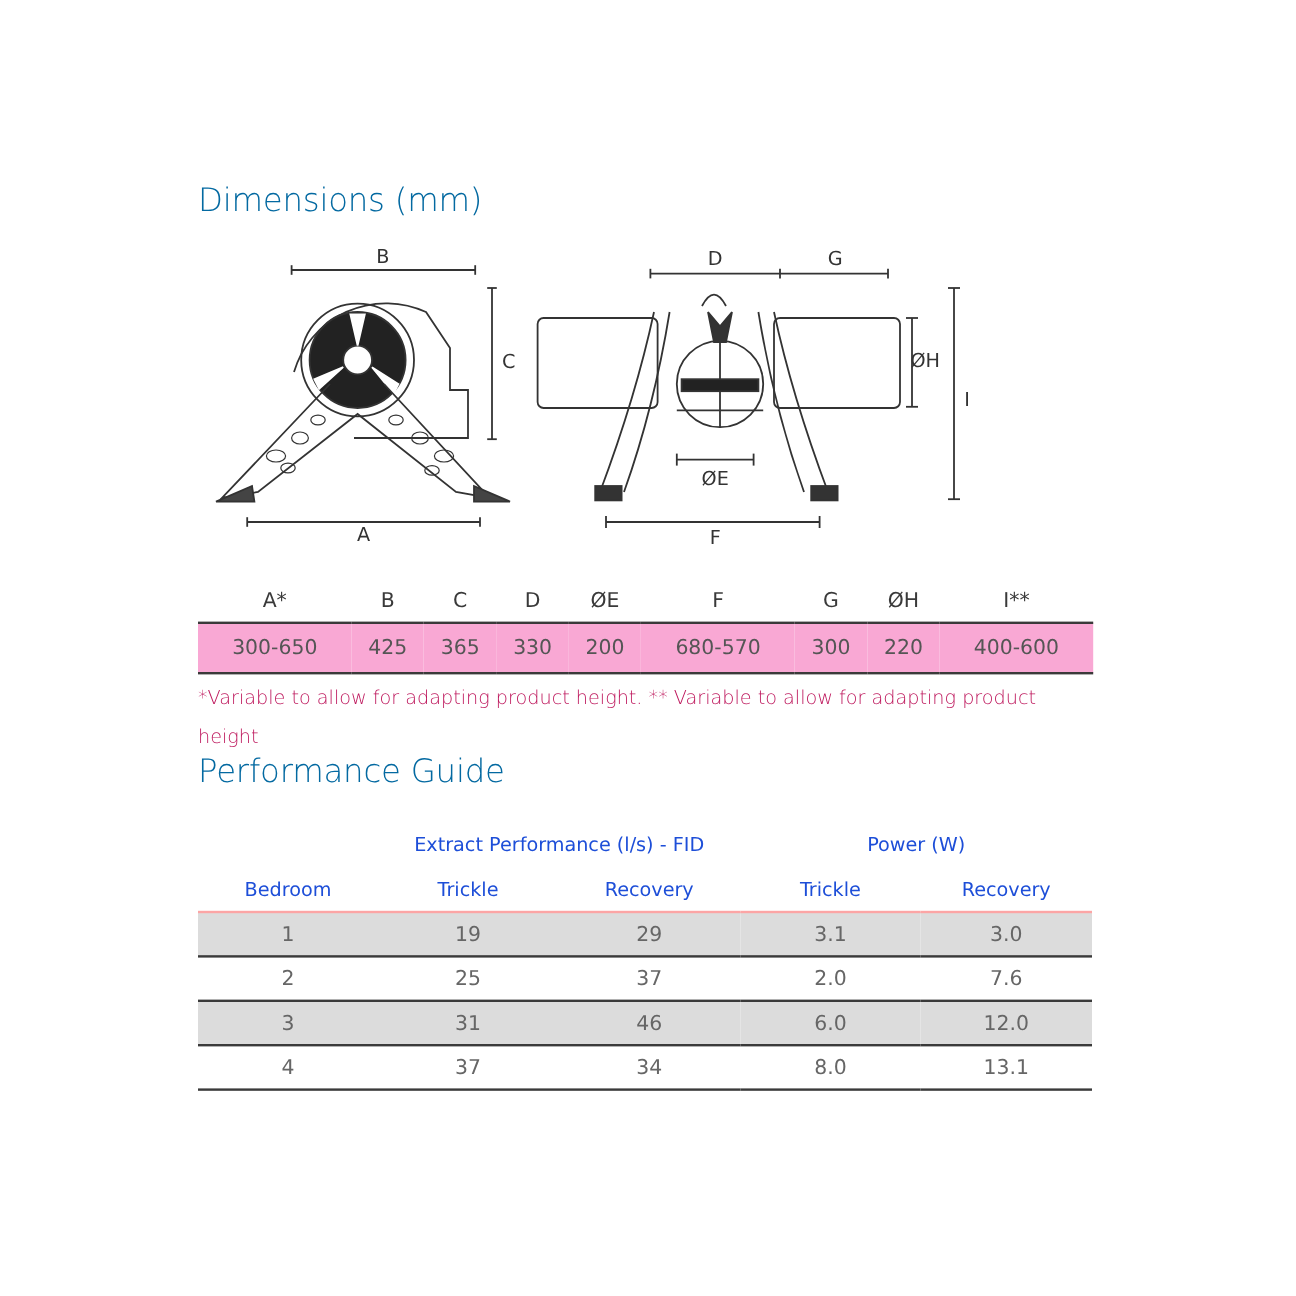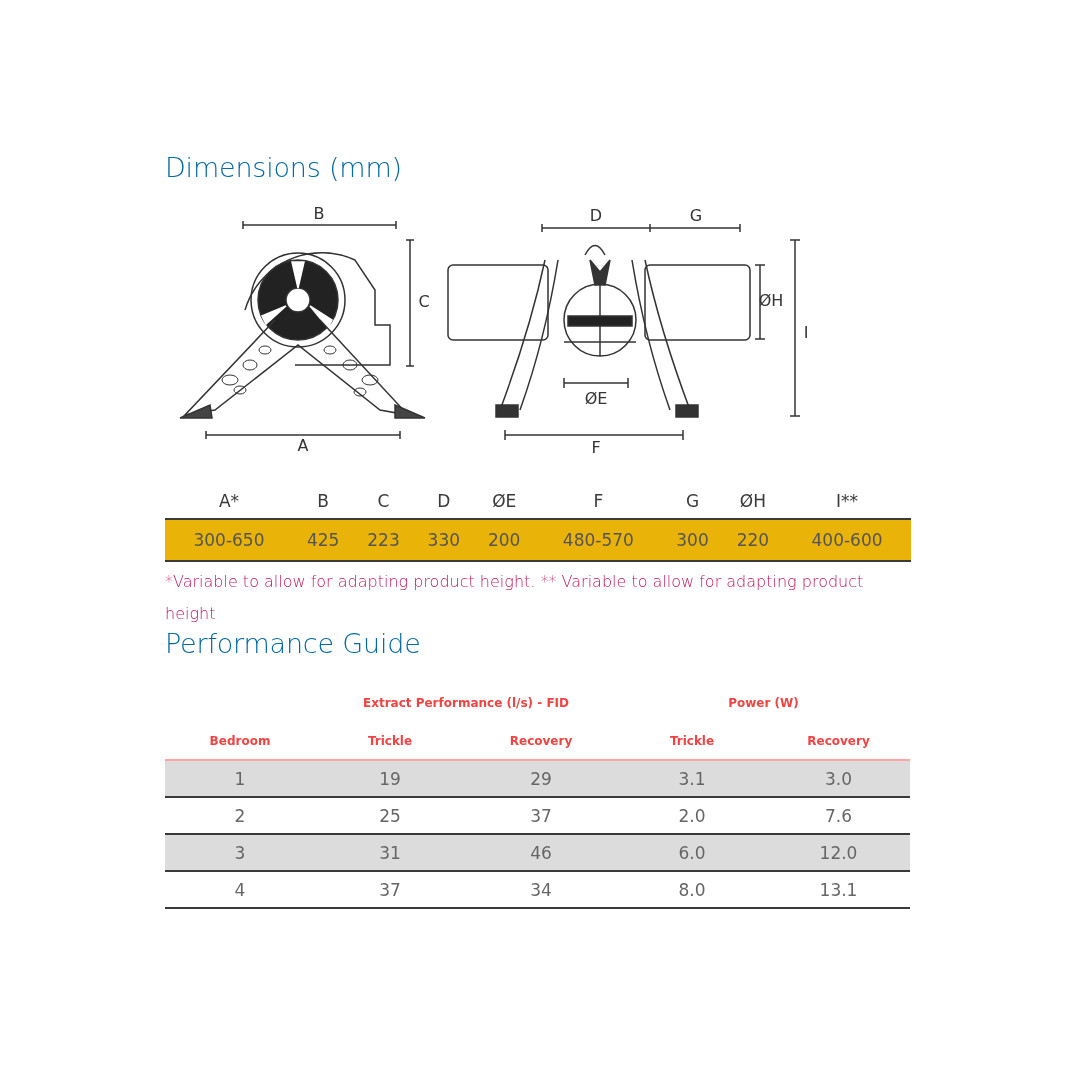--- a/index.html
+++ b/index.html
@@ -4,25 +4,25 @@
 <style>
   html, body { margin:0; padding:0; background:#ffffff; }
   body { width:1080px; height:1080px; position:relative; overflow:hidden;
          font-family:"DejaVu Sans", sans-serif; color:#333; }
   .h1 { position:absolute; left:165px; font-size:27px; color:#0369a1; font-weight:300; letter-spacing:-0.2px; }
   .diagram { position:absolute; }
   .lbl { position:absolute; font-size:16px; color:#333; transform:translateX(-50%); }
   table { border-collapse:collapse; position:absolute; }
   .dims { left:165px; top:484px; width:746px; }
   .dims th { font-weight:normal; font-size:17px; color:#3a3a3a; height:32px; text-align:center; }
-  .dims td { background:#eab308; font-size:17px; color:#555; height:38px; text-align:center;
+  .dims td { background:#f9a8d4; font-size:17px; color:#555; height:38px; text-align:center;
              border-top:2px solid #3a3a3a; border-bottom:2px solid #3a3a3a;margin-top:45px; }
   .note { position:absolute; left:165px; top:566px; width:730px; font-size:16px; color:#be185d; line-height:32px; font-weight:300; }
   .perf { left:165px; top:686px; width:745px; }
-  .perf th { font-weight:bold; font-size:12px; color:#ef4444; text-align:center; }
+  .perf th { font-weight:normal; font-size:16px; color:#1d4ed8; text-align:center; }
   .perf .grp th { height:32px; }
   .perf .cols th { height:34px; padding-top:4px; border-bottom:2px solid #fca5a5; }
   .perf td { font-size:17px; color:#666; text-align:center; height:33px; border-bottom:2px solid #3a3a3a; }
   .perf tr.shade td { background:#dcdcdc; }
 </style>
 </head>
 <body>
 
 <div class="h1" style="top:152px;">Dimensions (mm)</div>
 
@@ -110,24 +110,24 @@
     <th>F</th>
     <th>G</th>
     <th>ØH</th>
     <th>I**</th>
   </tr>
     </thead>
   <tbody>
       <tr>
     <td>300-650</td>
     <td>425</td>
-    <td>223</td>
+    <td>365</td>
     <td>330</td>
     <td>200</td>
-    <td>480-570</td>
+    <td>680-570</td>
     <td>300</td>
     <td>220</td>
     <td>400-600</td>
   </tr>
     </tbody>
 </table>
 
 <div class="note">*Variable to allow for adapting product height. ** Variable to allow for adapting product height</div>
 
 <div class="h1" style="top:628px;">Performance Guide</div>

